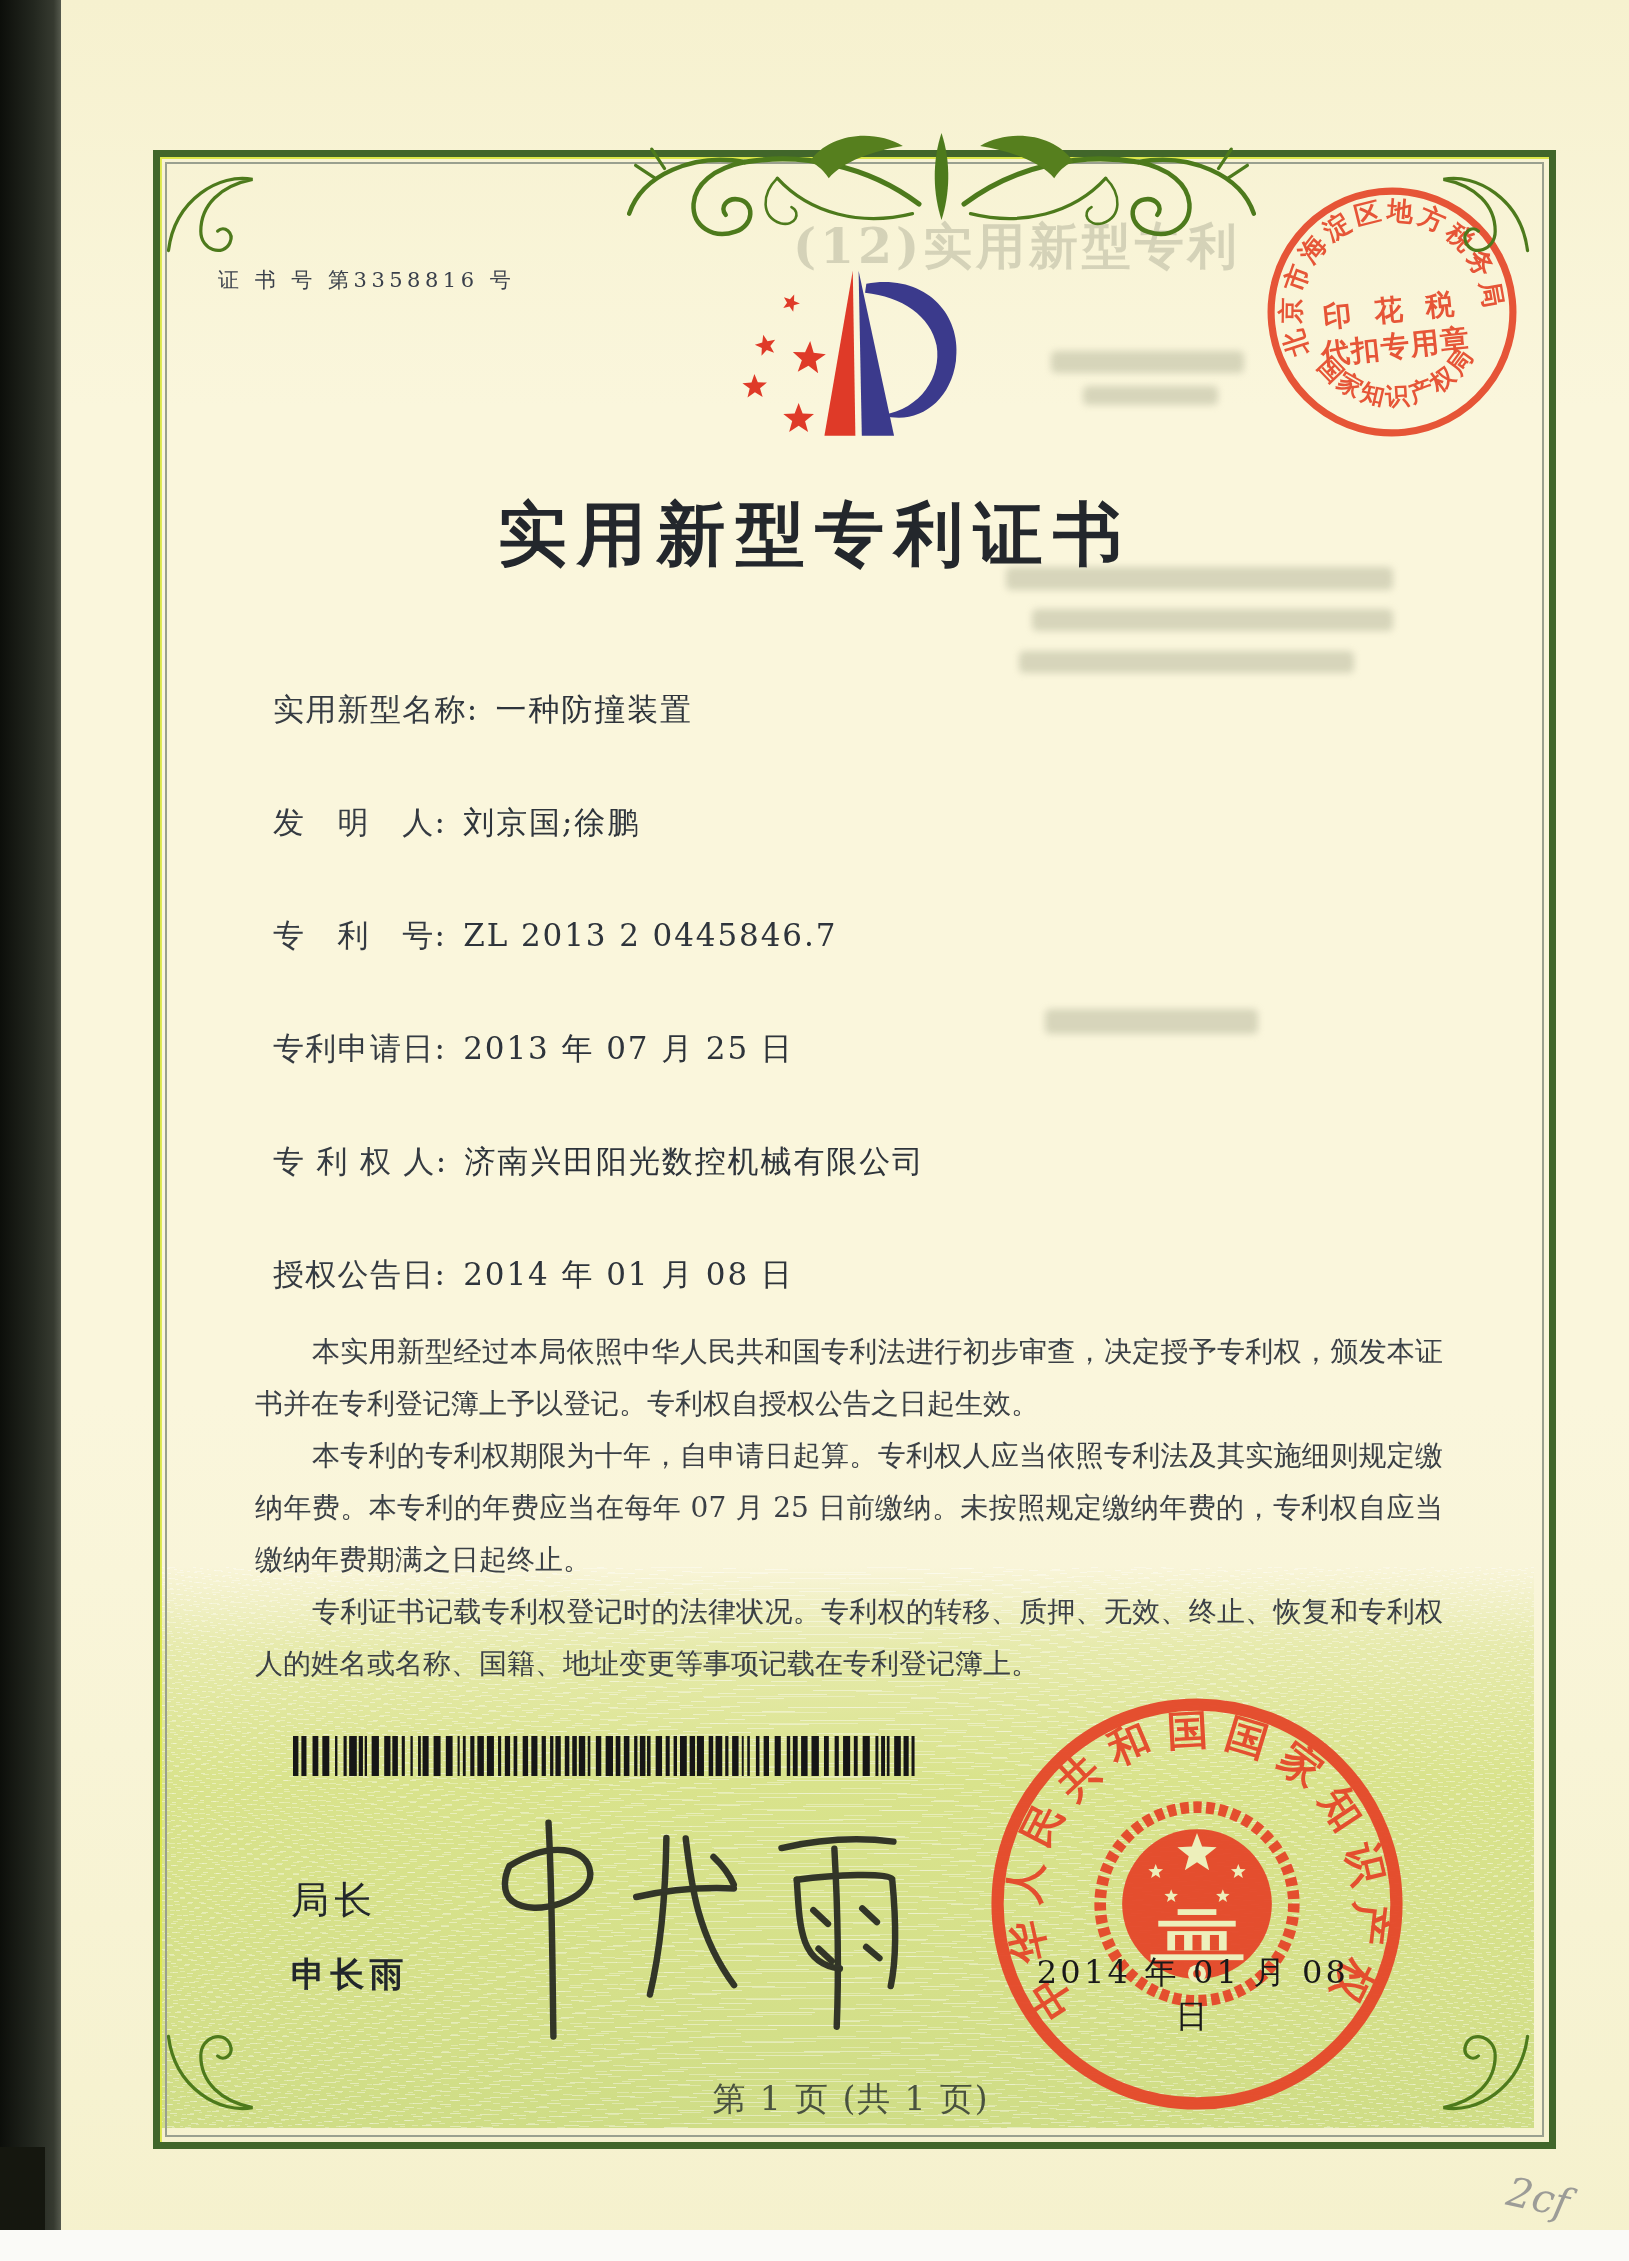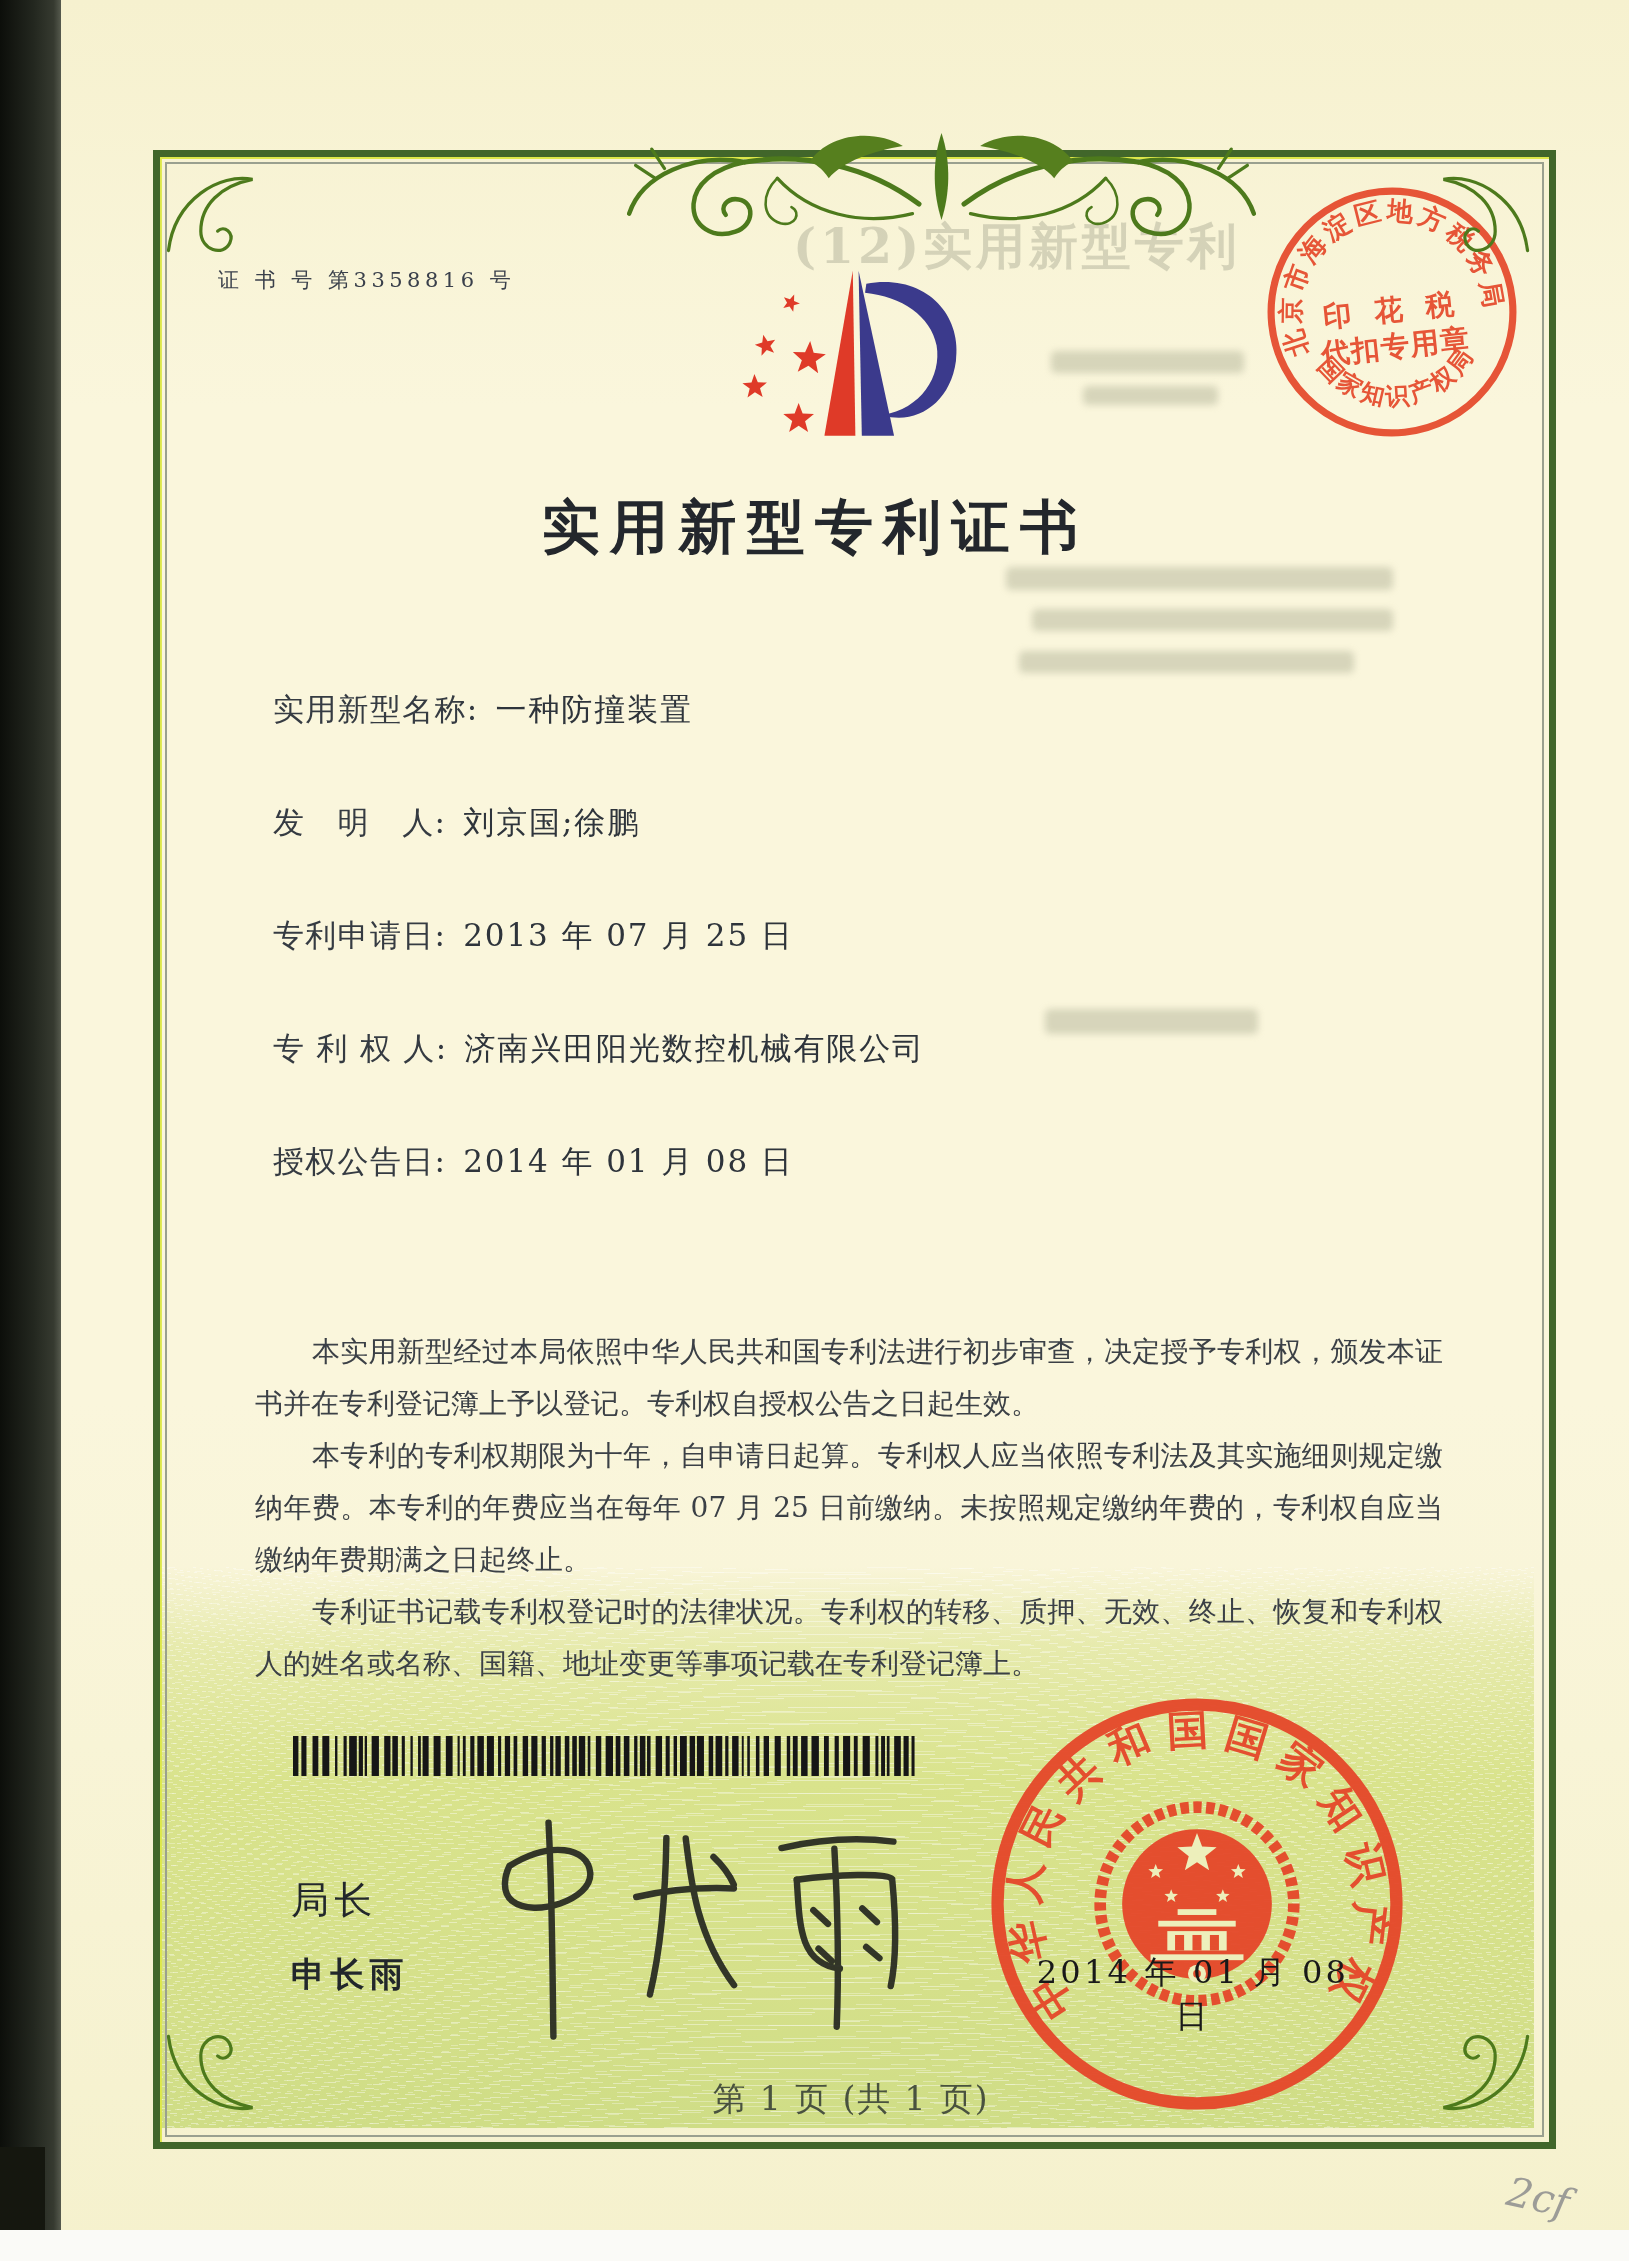--- a/index.html
+++ b/index.html
@@ -20,21 +20,21 @@
       repeating-radial-gradient(150% 110% at 45% 175%,rgba(255,255,255,.4) 0 1.3px,rgba(255,255,255,0) 1.3px 18px);}
 
   
   .frame{position:absolute;left:153px;top:150px;width:1389px;height:1985px;
      border:7.7px solid #41662a;box-shadow:inset 1.9px 1.9px 0 #dde84a;pointer-events:none;}
   .frame::before{content:"";position:absolute;inset:5.2px;border:2.6px solid #9aa08f;}
 
   .ornament{position:absolute;pointer-events:none;}
 
   .cert-no{position:absolute;left:218px;top:266px;font-size:21px;letter-spacing:4.5px;color:#3a404b;}
-  .title{position:absolute;left:0;top:489px;width:1630px;text-align:center;font-size:58px;font-weight:700;
+  .title{position:absolute;left:0;top:489px;width:1630px;text-align:center;font-size:69px;font-weight:700;
      letter-spacing:10.3px;color:#23272c;}
 
   .fields{position:absolute;left:273px;top:689px;width:1161px;}
   .frow{height:113px;font-size:31px;color:#353b42;white-space:nowrap;}
   .frow .lab{letter-spacing:1.3px;}
   .frow .val{margin-left:17px;letter-spacing:1.9px;color:#2e343b;}
 
   .paras{position:absolute;left:255px;top:1326px;width:1188px;font-size:28px;line-height:52px;
      color:#3b4046;text-align:justify;}
   .paras p{margin:0;text-indent:57px;}
@@ -91,20 +91,21 @@
     <polygon points="192,12 196,268 148,268" fill="#df3a28"></polygon>
     <polygon points="201,12 256,268 206,268" fill="#3b3a8c"></polygon>
     <path d="M213,32 C305,16 362,80 352,152 C343,218 290,252 238,236 C298,226 330,176 322,128 C313,82 268,52 211,46 Z" fill="#3b3a8c"></path>
   </svg>
 
   <div class="title">实用新型专利证书</div>
 
   <div class="fields">
     <div class="frow"><span class="lab">实用新型名称:</span><span class="val">一种防撞装置</span></div>
     <div class="frow"><span class="lab">发　明　人:</span><span class="val">刘京国;徐鹏</span></div>
+    <div class="frow"><span class="lab">专　利　号:</span><span class="val">ZL 2013 2 0445846.7</span></div>
     <div class="frow"><span class="lab">专利申请日:</span><span class="val">2013 年 07 月 25 日</span></div>
     <div class="frow"><span class="lab">专 利 权 人:</span><span class="val">济南兴田阳光数控机械有限公司</span></div>
     <div class="frow"><span class="lab">授权公告日:</span><span class="val">2014 年 01 月 08 日</span></div>
   </div>
 
   <div class="paras">
     <p>本实用新型经过本局依照中华人民共和国专利法进行初步审查，决定授予专利权，颁发本证书并在专利登记簿上予以登记。专利权自授权公告之日起生效。</p>
     <p>本专利的专利权期限为十年，自申请日起算。专利权人应当依照专利法及其实施细则规定缴纳年费。本专利的年费应当在每年 07 月 25 日前缴纳。未按照规定缴纳年费的，专利权自应当缴纳年费期满之日起终止。</p>
     <p>专利证书记载专利权登记时的法律状况。专利权的转移、质押、无效、终止、恢复和专利权人的姓名或名称、国籍、地址变更等事项记载在专利登记簿上。</p>
   </div>

